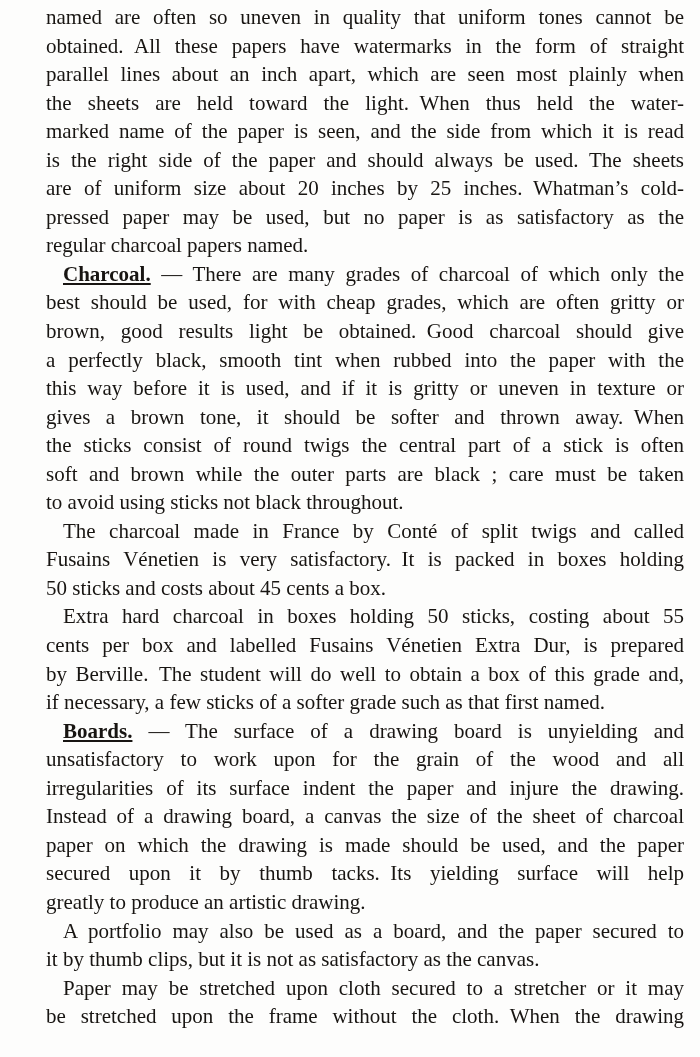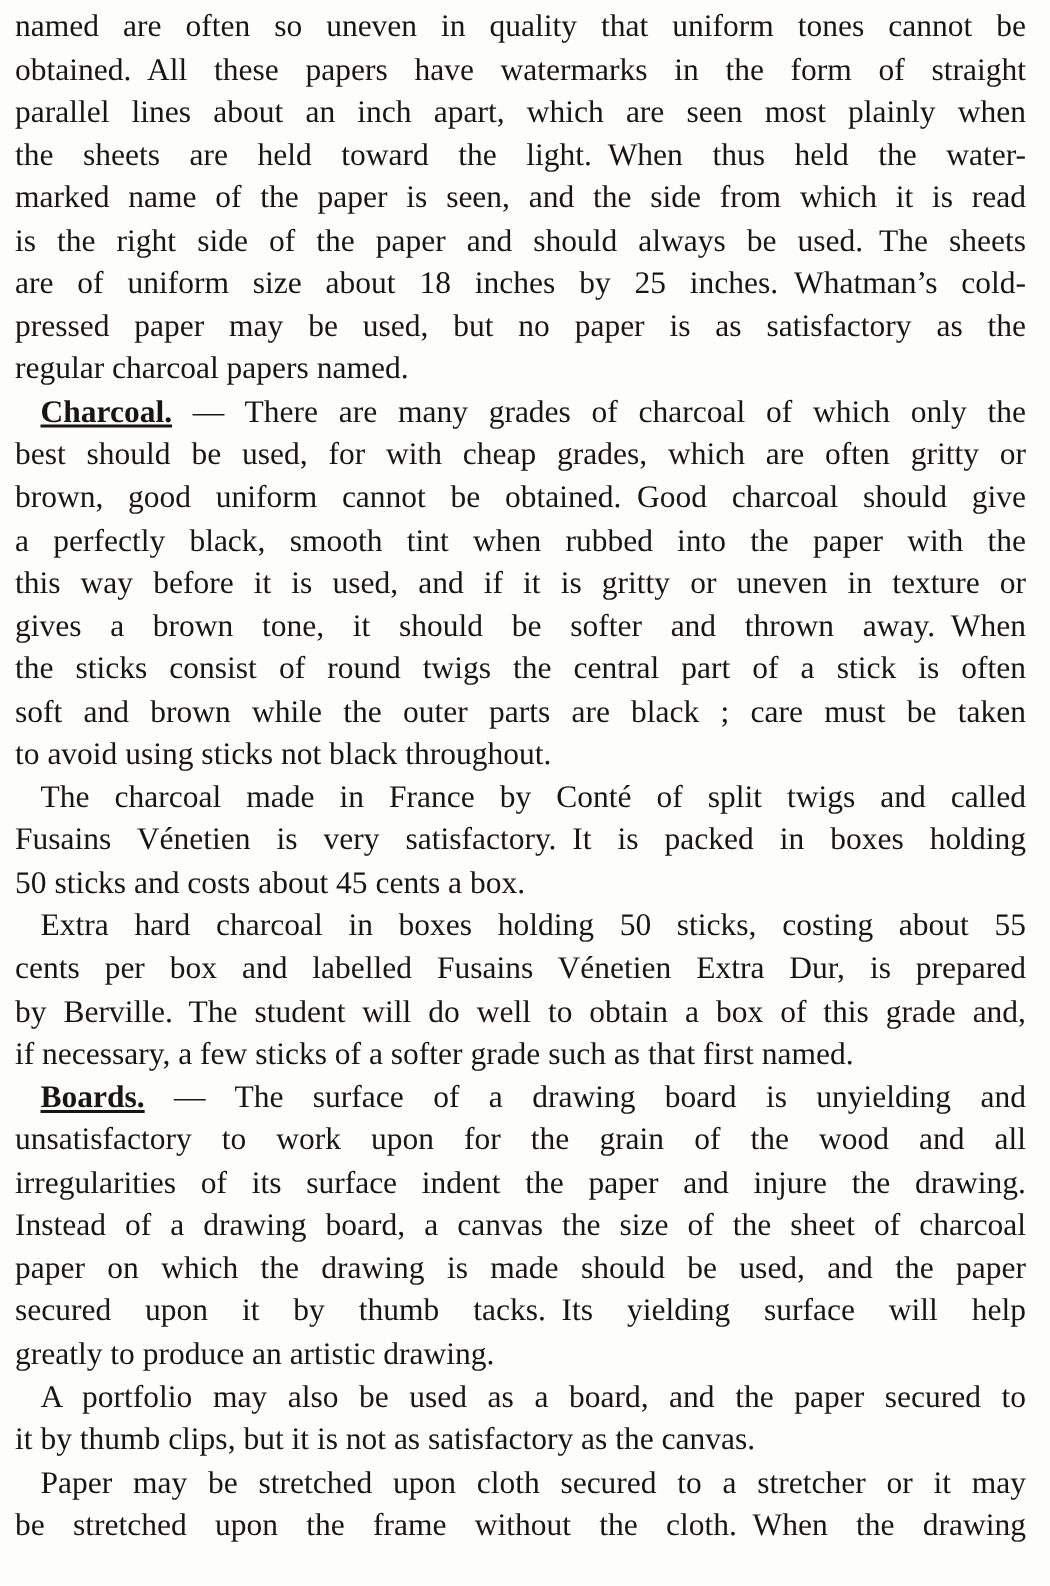--- a/index.html
+++ b/index.html
@@ -17,46 +17,47 @@
     font-family: "Liberation Serif", serif;
     font-size: 21px;
     line-height: 28.55px;
     overflow: hidden;
   }
   .line {
     height: 28.55px;
     overflow: hidden;
     text-align: justify;
     text-align-last: justify;
+    margin-left: 36px;
   }
   .line.last {
     text-align-last: left;
   }
   .line.indent {
     text-indent: 17px;
   }
   .b { font-weight: bold; text-decoration: underline; }
   .i { }
 </style>
 </head>
 <body>
 
 <div class="page">
     <div class="line"><span class="">named are often so uneven in quality that uniform tones cannot be</span></div>
     <div class="line"><span class="">obtained. All these papers have watermarks in the form of straight</span></div>
     <div class="line"><span class="">parallel lines about an inch apart, which are seen most plainly when</span></div>
     <div class="line"><span class="">the sheets are held toward the light. When thus held the water-</span></div>
     <div class="line"><span class="">marked name of the paper is seen, and the side from which it is read</span></div>
     <div class="line"><span class="">is the right side of the paper and should always be used. The sheets</span></div>
-    <div class="line"><span class="">are of uniform size about 18 inches by 25 inches. Whatman’s cold-</span></div>
+    <div class="line"><span class="">are of uniform size about 20 inches by 25 inches. Whatman’s cold-</span></div>
     <div class="line"><span class="">pressed paper may be used, but no paper is as satisfactory as the</span></div>
     <div class="line last"><span class="">regular charcoal papers named.</span></div>
     <div class="line indent"><span class="b">Charcoal.</span><span class=""> — There are many grades of charcoal of which only the</span></div>
     <div class="line"><span class="">best should be used, for with cheap grades, which are often gritty or</span></div>
-    <div class="line"><span class="">brown, good uniform cannot be obtained. Good charcoal should give</span></div>
+    <div class="line"><span class="">brown, good results light be obtained. Good charcoal should give</span></div>
     <div class="line"><span class="">a perfectly black, smooth tint when rubbed into the paper with the</span></div>
     <div class="line"><span class="">this way before it is used, and if it is gritty or uneven in texture or</span></div>
     <div class="line"><span class="">gives a brown tone, it should be softer and thrown away. When</span></div>
     <div class="line"><span class="">the sticks consist of round twigs the central part of a stick is often</span></div>
     <div class="line"><span class="">soft and brown while the outer parts are black ; care must be taken</span></div>
     <div class="line last"><span class="">to avoid using sticks not black throughout.</span></div>
     <div class="line indent"><span class="">The charcoal made in France by Conté of split twigs and called</span></div>
     <div class="line"><span class="i">Fusains Vénetien</span><span class=""> is very satisfactory. It is packed in boxes holding</span></div>
     <div class="line last"><span class="">50 sticks and costs about 45 cents a box.</span></div>
     <div class="line indent"><span class="">Extra hard charcoal in boxes holding 50 sticks, costing about 55</span></div>

